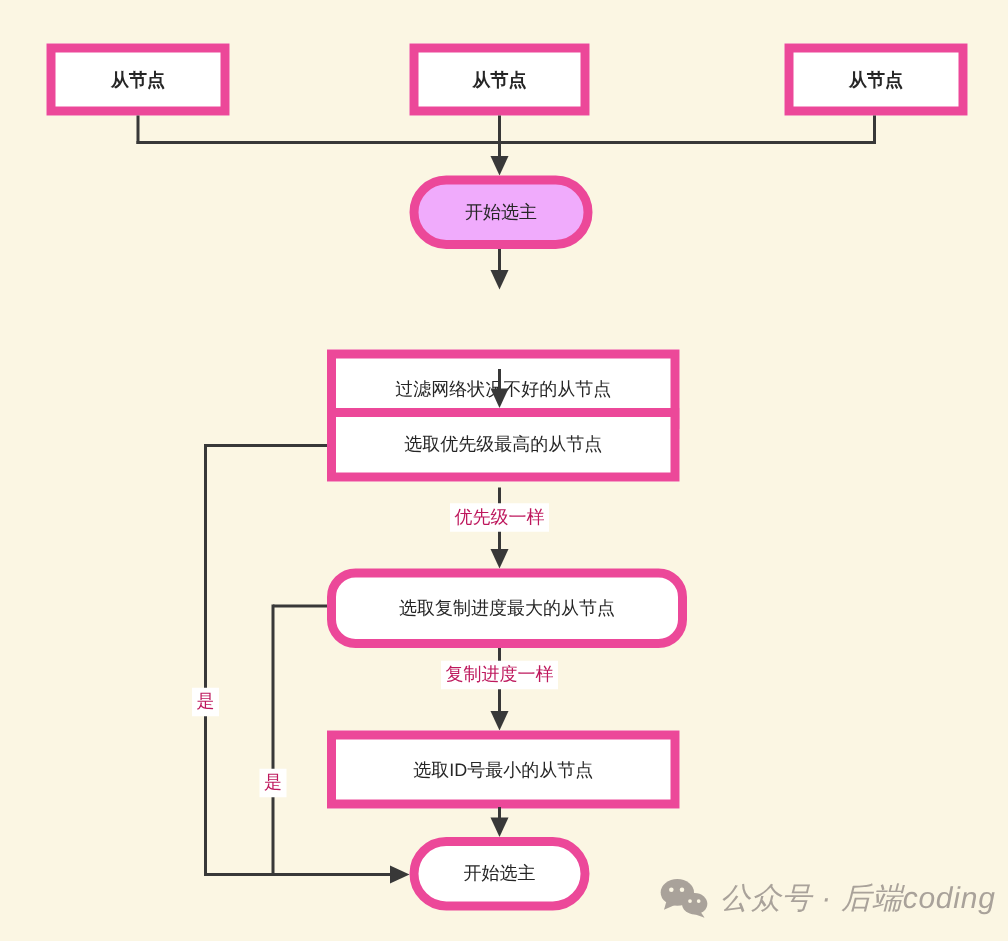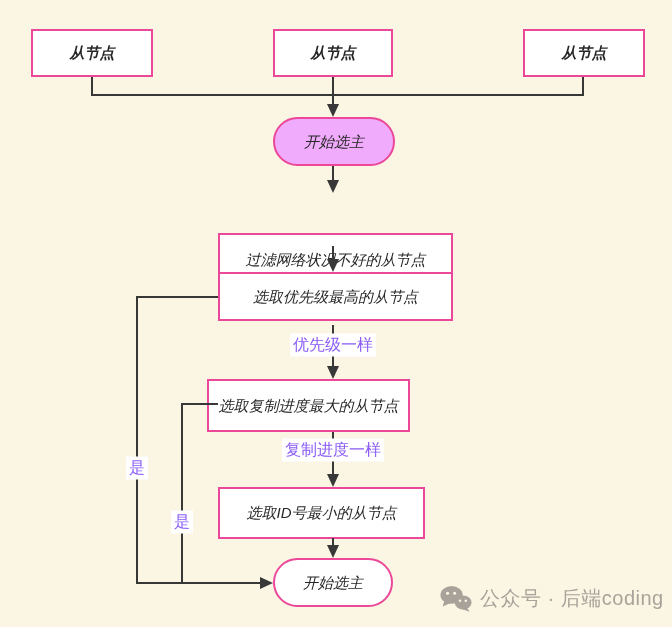--- a/index.html
+++ b/index.html
@@ -10,27 +10,26 @@
   .canvas{
     position:relative;
     width:672px;height:627px;
     background:#fbf6e3;
     overflow:hidden;
   }
   .node{
     position:absolute;
     box-sizing:border-box;
     background:#ffffff;
-    border:2px solid #ec4899;
+    border:6px solid #ec4899;
     display:flex;align-items:center;justify-content:center;
     color:#262626;
-    font-size:15px;
+    font-size:12px;
     text-align:center;
     line-height:1.2;
-    font-style:italic;
   }
   .node.topbox{font-weight:bold;}
   .stadium{border-radius:25px;}
   .stadium.start{background:#f0abfc;}
   .vline,.hline{position:absolute;background:#383838;}
   .vline{width:2px;}
   .hline{height:2px;}
   .arrow-down{
     position:absolute;width:0;height:0;
     border-left:6px solid transparent;
@@ -40,32 +39,33 @@
   .arrow-right{
     position:absolute;width:0;height:0;
     border-top:6px solid transparent;
     border-bottom:6px solid transparent;
     border-left:13px solid #383838;
   }
   .edge-label{
     position:absolute;
     transform:translate(-50%,-50%);
     background:#ffffff;
-    color:#8b5cf6;
-    font-size:16px;
+    color:#be185d;
+    font-size:12px;
     padding:1px 3px;
     white-space:nowrap;
   }
   .watermark{
     position:absolute;
     left:440px;top:585px;
     display:flex;align-items:center;gap:8px;
     color:#a9a29a;
     font-size:20px;
     letter-spacing:0.5px;
+    font-style:italic;
   }
   .watermark svg{display:block;}
 </style>
 </head>
 <body>
 
 <div class="canvas">
 
   <div class="node topbox" style="left:31px;top:29px;width:122px;height:48px;">
     <span>从节点</span>
@@ -98,29 +98,29 @@
   <div class="arrow-down" style="left:327px;top:259px;"></div>
 
   <div class="node" style="left:218px;top:272px;width:235px;height:49px;">
     <span>选取优先级最高的从节点</span>
   </div>
 
   <div class="vline" style="left:332px;top:325px;height:43px;"></div>
   <div class="arrow-down" style="left:327px;top:366px;"></div>
   <div class="edge-label" style="left:333px;top:345px;">优先级一样</div>
 
-  <div class="node" style="left:207px;top:379px;width:203px;height:53px;">
+  <div class="node" style="left:218px;top:379px;width:240px;height:53px;border-radius:19px;">
     <span>选取复制进度最大的从节点</span>
   </div>
 
   <div class="vline" style="left:332px;top:432px;height:44px;"></div>
   <div class="arrow-down" style="left:327px;top:474px;"></div>
   <div class="edge-label" style="left:333px;top:450px;">复制进度一样</div>
 
-  <div class="node" style="left:218px;top:487px;width:207px;height:52px;">
+  <div class="node" style="left:218px;top:487px;width:235px;height:52px;">
     <span>选取ID号最小的从节点</span>
   </div>
 
   <div class="vline" style="left:332px;top:538px;height:9px;"></div>
   <div class="arrow-down" style="left:327px;top:545px;"></div>
 
   <div class="node stadium" style="left:273px;top:558px;width:120px;height:49px;">
     <span>开始选主</span>
   </div>
 

